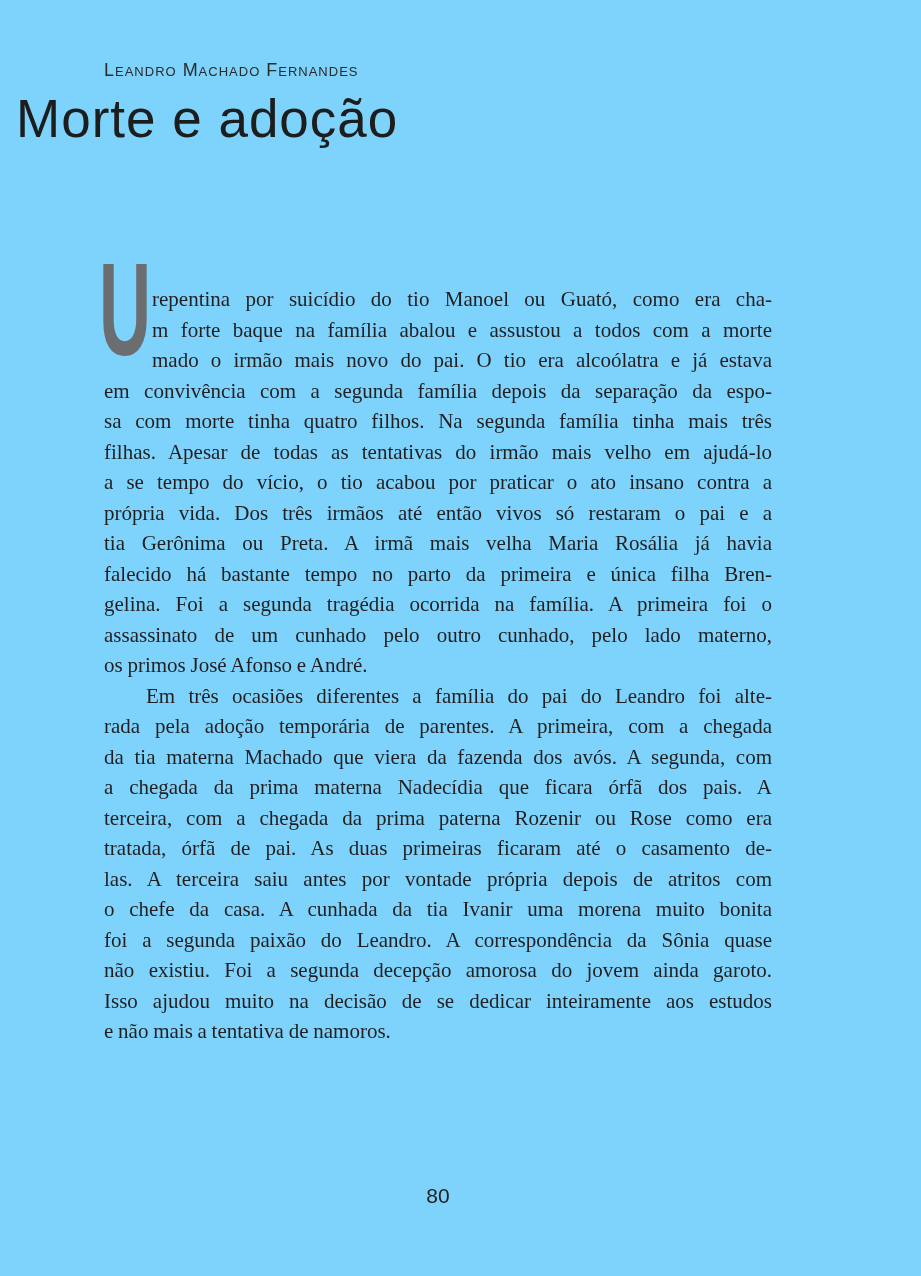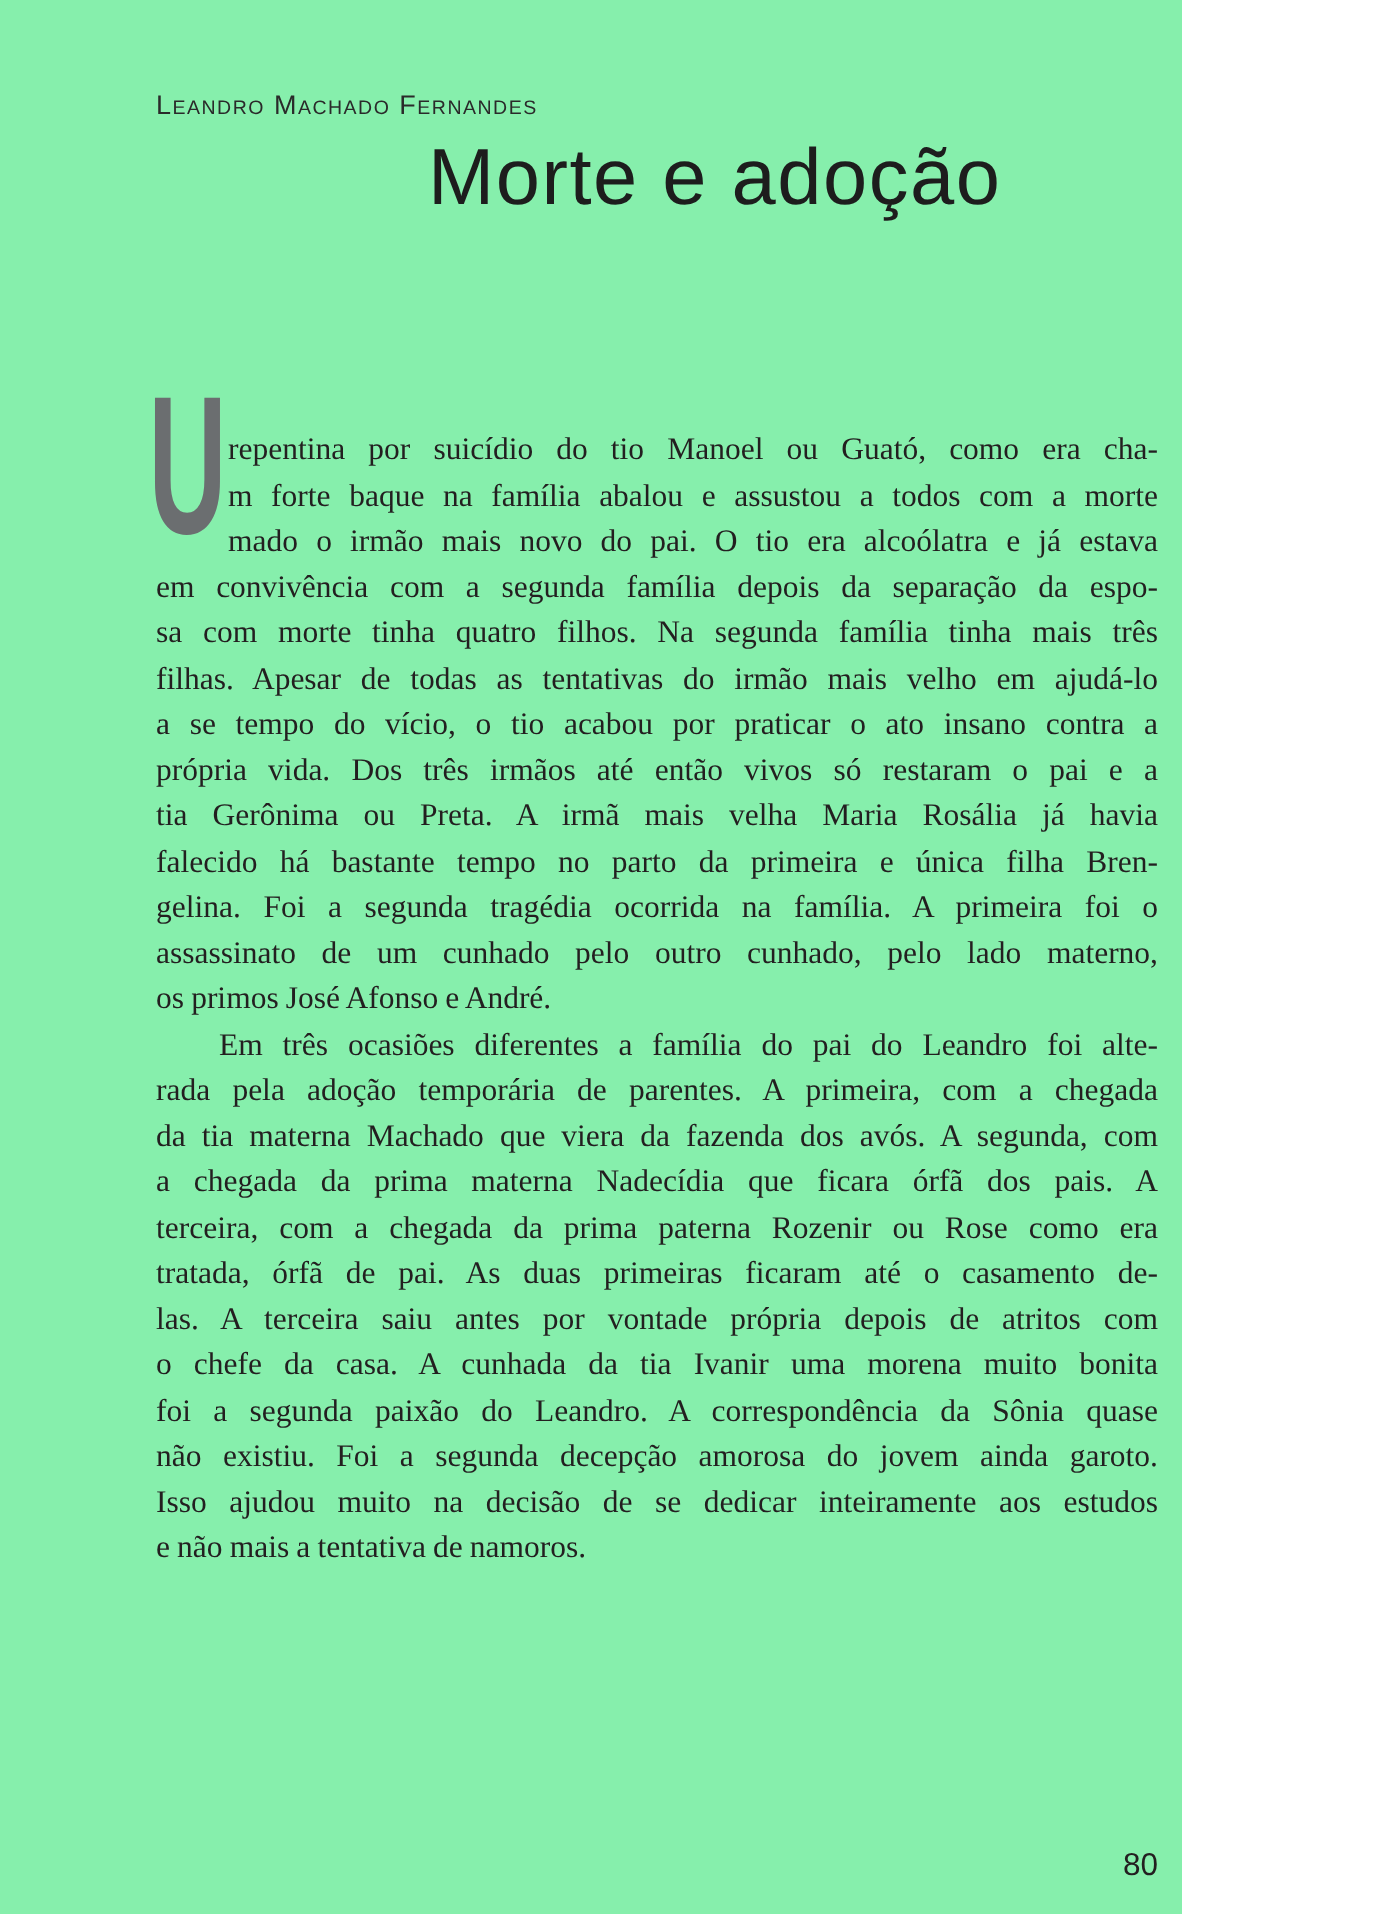--- a/index.html
+++ b/index.html
@@ -2,23 +2,23 @@
 <html><head>
 <meta charset="utf-8">
 <style>
   html, body {
     margin: 0;
     padding: 0;
     background: #ffffff;
   }
   .page {
     position: relative;
-    width: 788px;
+    width: 921px;
     height: 1276px;
-    background: #86efac;
+    background: #7dd3fc;
     overflow: hidden;
     font-family: "Liberation Serif", serif;
     color: #231f20;
   }
   .running-header {
     position: absolute;
     left: 104px;
     top: 60px;
     font-family: "Liberation Sans", sans-serif;
     font-variant: small-caps;
@@ -26,23 +26,23 @@
     letter-spacing: 1px;
     color: #2a2a2a;
     white-space: nowrap;
   }
   .chapter-title {
     position: absolute;
     top: 92px;
     left: 0;
     width: 921px;
     margin: 0;
-    padding-left: 32px;
+    padding-left: 16px;
     box-sizing: border-box;
-    text-align: center;
+    text-align: left;
     font-family: "Liberation Sans", sans-serif;
     font-weight: normal;
     font-size: 53px;
     line-height: 1;
     letter-spacing: 1px;
     color: #1d1d1d;
     white-space: nowrap;
   }
   .content {
     position: absolute;
@@ -79,23 +79,23 @@
   }
   .line.is-last {
     text-align-last: left;
   }
   .indent-first .line:first-child {
     text-indent: 42px;
   }
   .folio {
     position: absolute;
     left: 104px;
-    top: 1232px;
+    top: 1184px;
     width: 668px;
-    text-align: right;
+    text-align: center;
     font-family: "Liberation Sans", sans-serif;
     font-size: 21px;
     color: #231f20;
   }
 </style>
 </head>
 <body>
 
 <div class="page">
 

